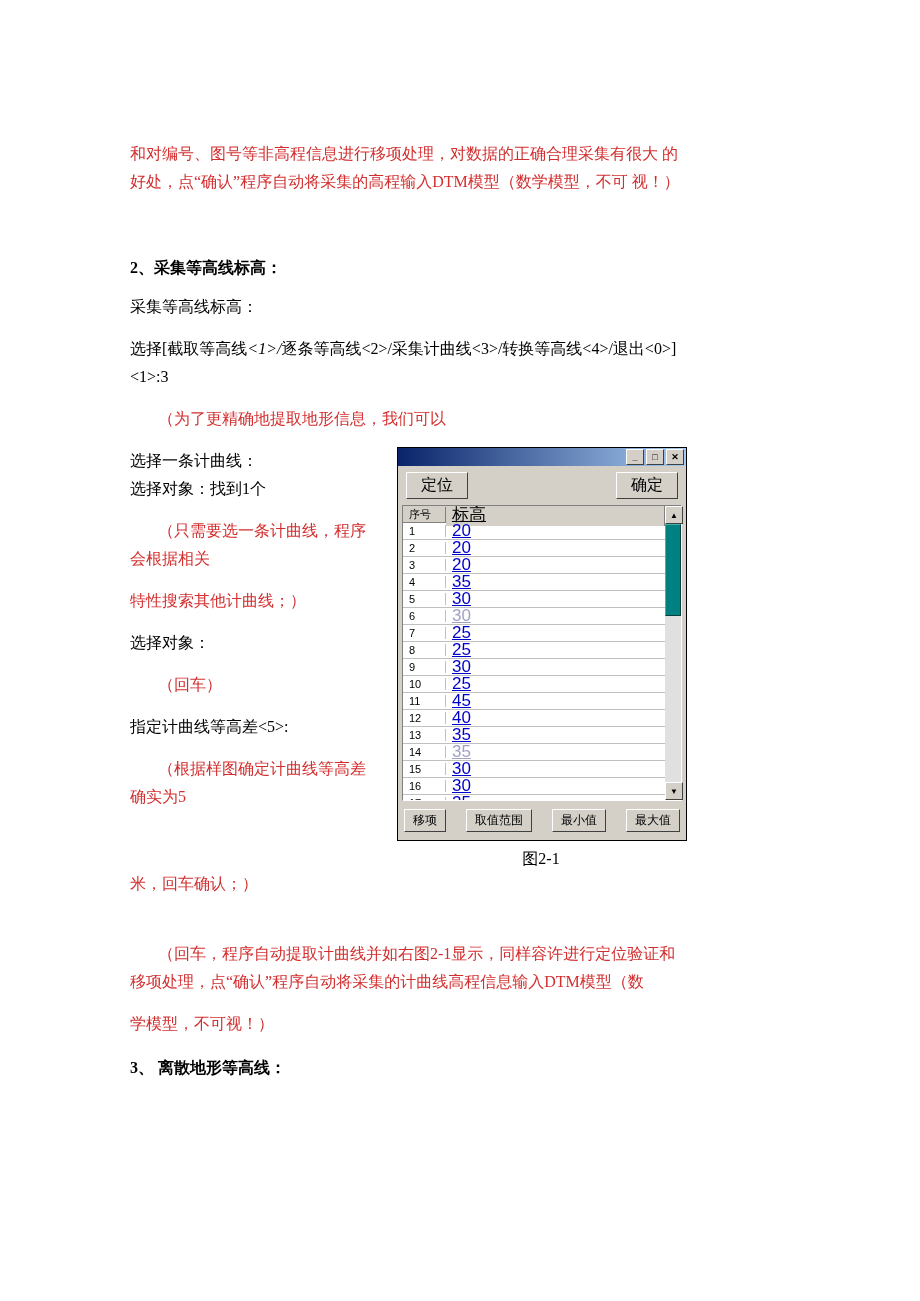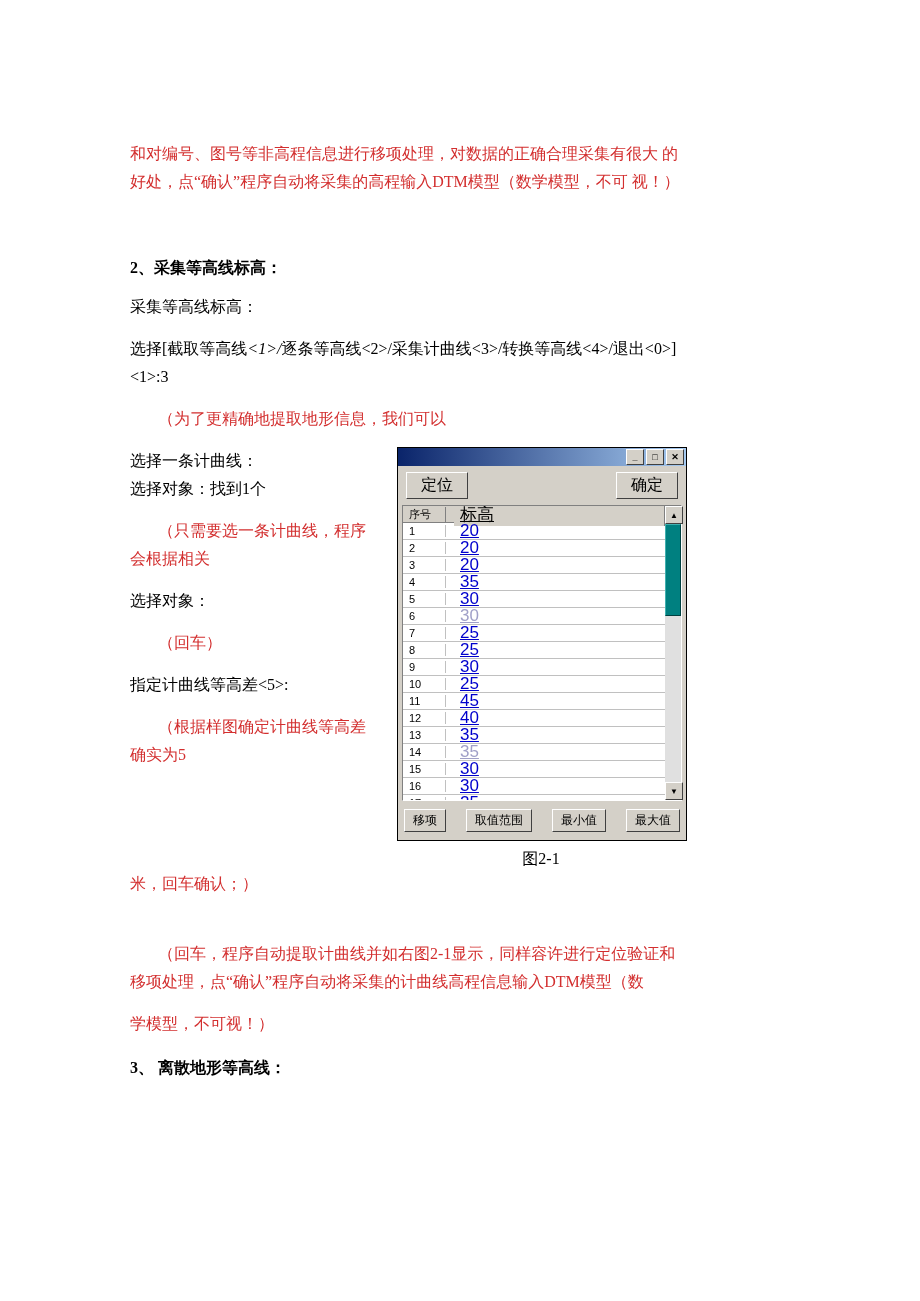--- a/index.html
+++ b/index.html
@@ -100,21 +100,20 @@
     height: 294px;
   }
   .list-table {
     flex: 1;
     overflow: hidden;
   }
   .lrow {
     display: flex;
     height: 16px;
     align-items: center;
-    gap: 8px;
   }
   .lhead {
     background: #d4d0c8;
     border-bottom: 1px solid #808080;
   }
   .lcell-idx {
     width: 36px;
     padding-left: 6px;
     font-size: 11px;
   }
@@ -202,20 +201,21 @@
   <p class="para red" style="text-indent:28px;">（为了更精确地提取地形信息，我们可以</p>
 
   <div class="content-row">
     <div class="left-col">
 
 
       <p class="para black" style="margin-bottom:0;">选择一条计曲线：</p>
       <p class="para black">选择对象：找到1个</p>
 
       <p class="para red" style="text-indent:28px;">（只需要选一条计曲线，程序会根据相关</p>
+      <p class="para red">特性搜索其他计曲线；）</p>
 
       <p class="para black">选择对象：</p>
 
       <p class="para red" style="text-indent:28px;">（回车）</p>
 
       <p class="para black">指定计曲线等高差&lt;5&gt;:</p>
 
       <p class="para red" style="text-indent:28px;">
         <span>（根据样图确定计曲线等高差确实为</span><span>5</span>
       </p>

